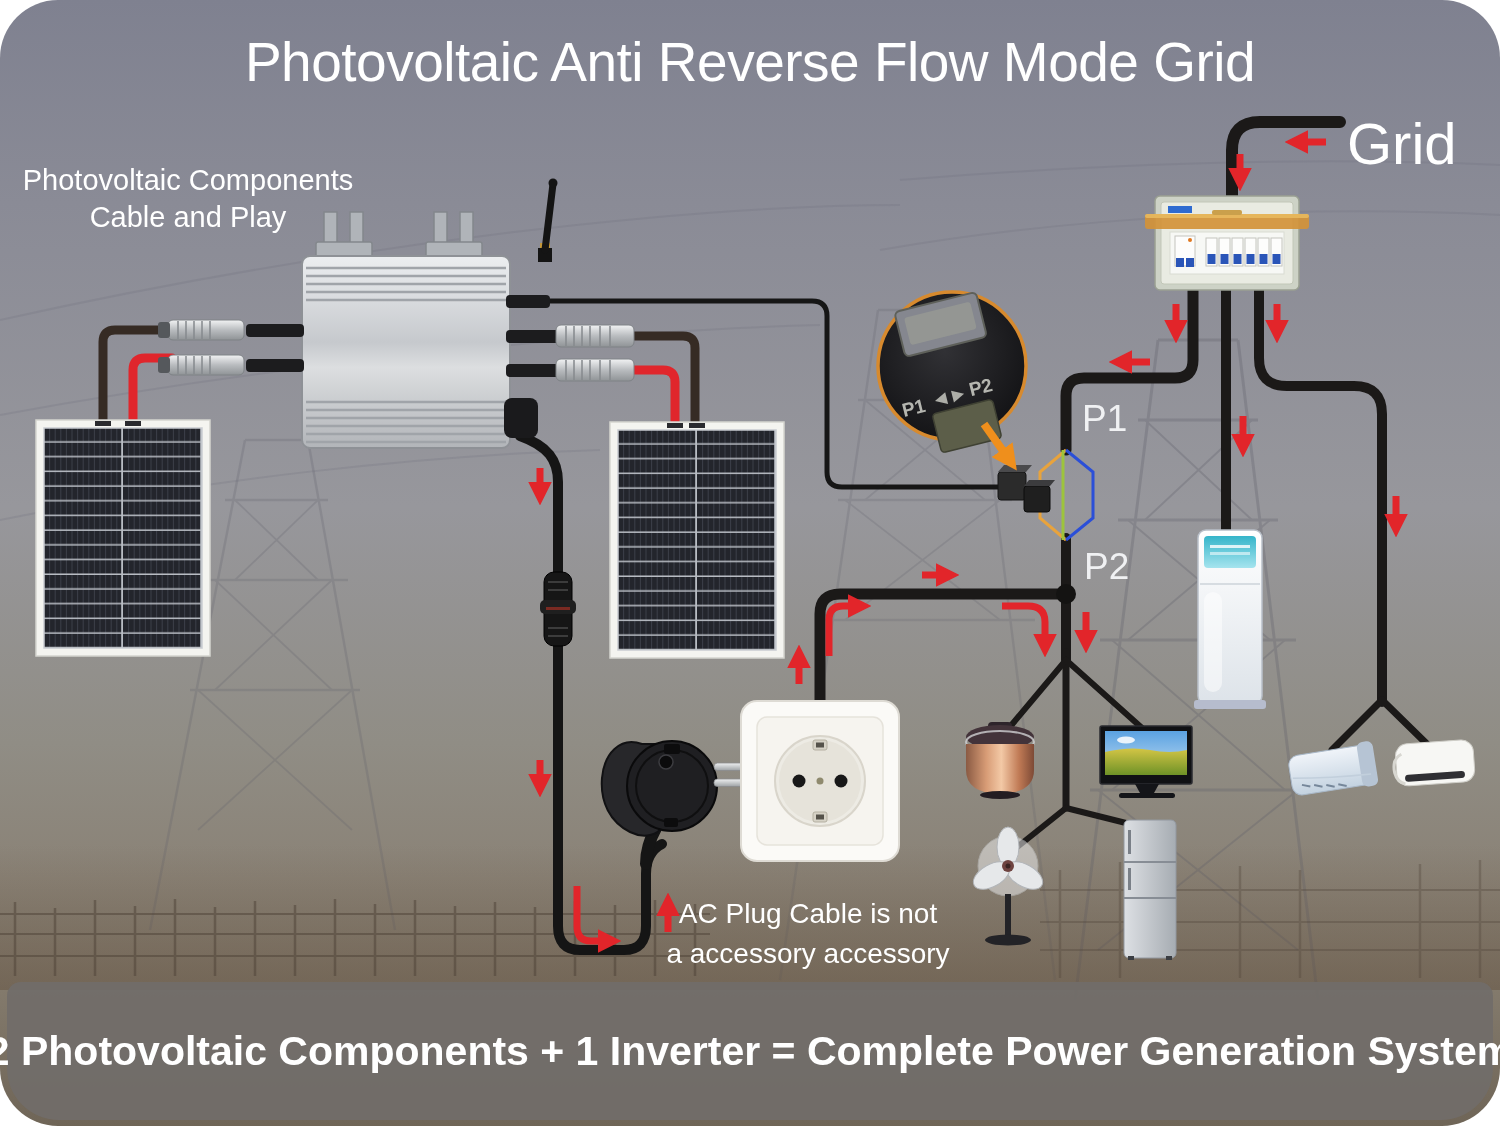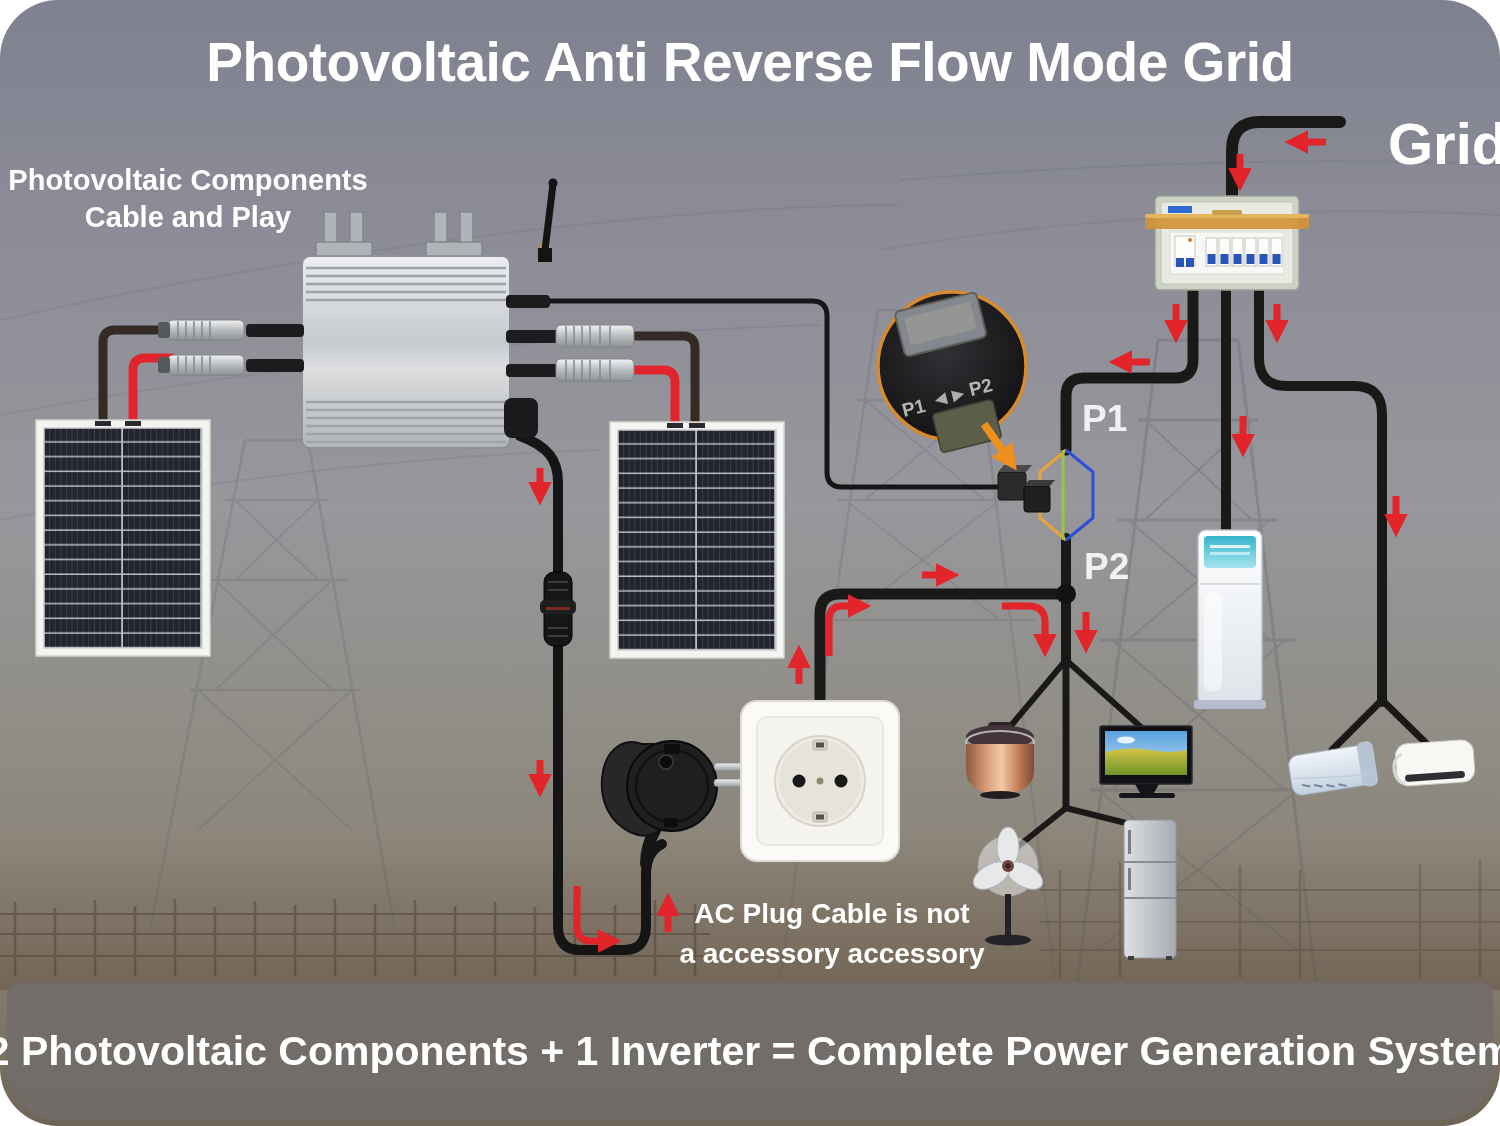--- a/index.html
+++ b/index.html
@@ -1,25 +1,25 @@
 <!DOCTYPE html>
 <html><head>
 <meta charset="utf-8">
 <style>
   html,body{margin:0;padding:0;background:#ffffff;font-family:"Liberation Sans",sans-serif;}
   .stage{position:relative;width:1500px;height:1126px;border-radius:58px;overflow:hidden;
     background:linear-gradient(180deg,#7f8190 0%,#8a8b96 18%,#97979c 45%,#908d85 66%,#8a8276 78%,#837a6c 88%,#6f6557 100%);}
   svg.diagram{position:absolute;left:0;top:0;}
-  .lbl{position:absolute;color:#ffffff;font-weight:bold;white-space:nowrap;}
+  .lbl{position:absolute;color:#ffffff;font-weight:normal;white-space:nowrap;}
   .title{left:50%;top:30px;transform:translateX(-50%);font-size:55px;letter-spacing:-0.5px;}
   .pvlbl{left:188px;top:162px;transform:translateX(-50%);font-size:29px;line-height:37px;text-align:center;}
-  .gridlbl{left:1347px;top:110px;font-size:58px;margin-left:41px;}
+  .gridlbl{left:1347px;top:110px;font-size:58px;}
   .p1{left:1082px;top:398px;font-size:37px;color:#f0f1f3;}
   .p2{left:1084px;top:546px;font-size:37px;color:#f0f1f3;}
-  .acnote{left:808px;top:894px;transform:translateX(-50%);font-size:28px;line-height:40px;text-align:center;margin-left:24px;}
+  .acnote{left:808px;top:894px;transform:translateX(-50%);font-size:28px;line-height:40px;text-align:center;}
   .footer-band{position:absolute;left:7px;right:7px;top:982px;bottom:6px;
     background:rgba(113,109,105,0.93);border-radius:14px 14px 52px 52px;
     display:flex;align-items:center;justify-content:center;}
   .footer-text{color:#fff;font-weight:bold;font-size:41px;white-space:nowrap;}
 </style>
 </head>
 <body>
 
 <div class="stage">
 

